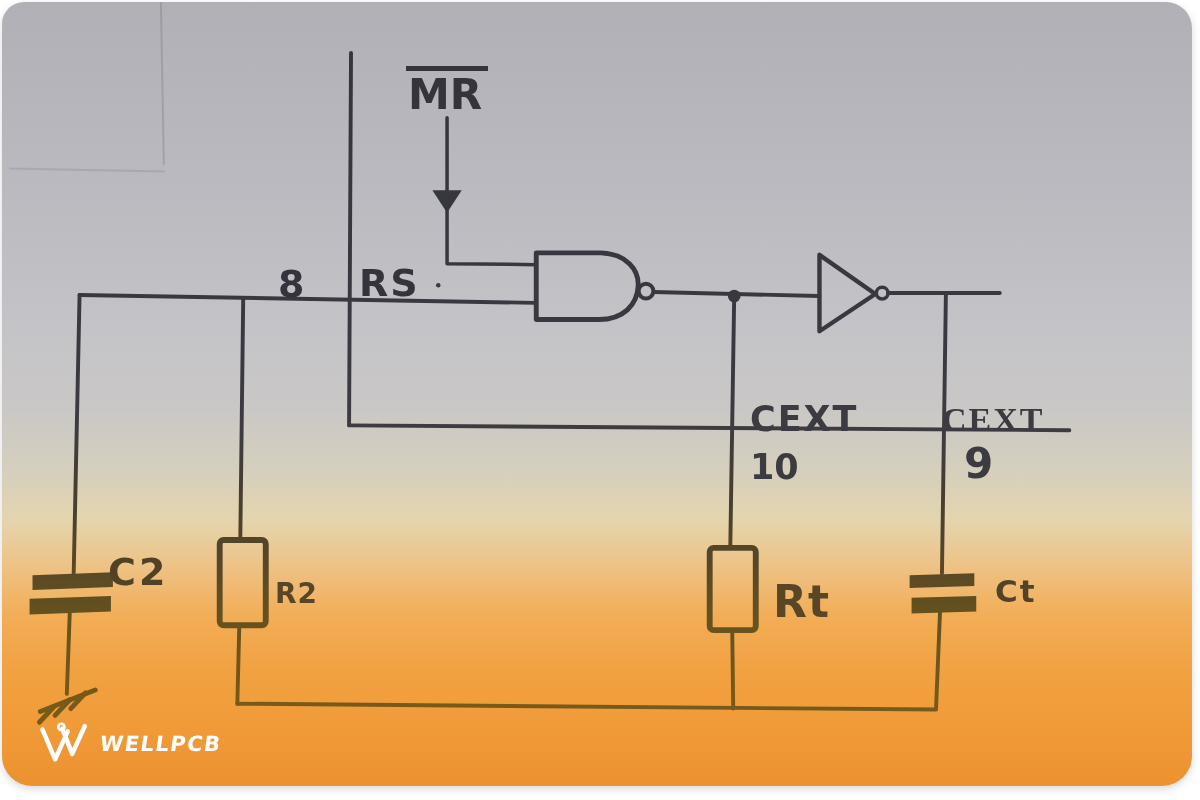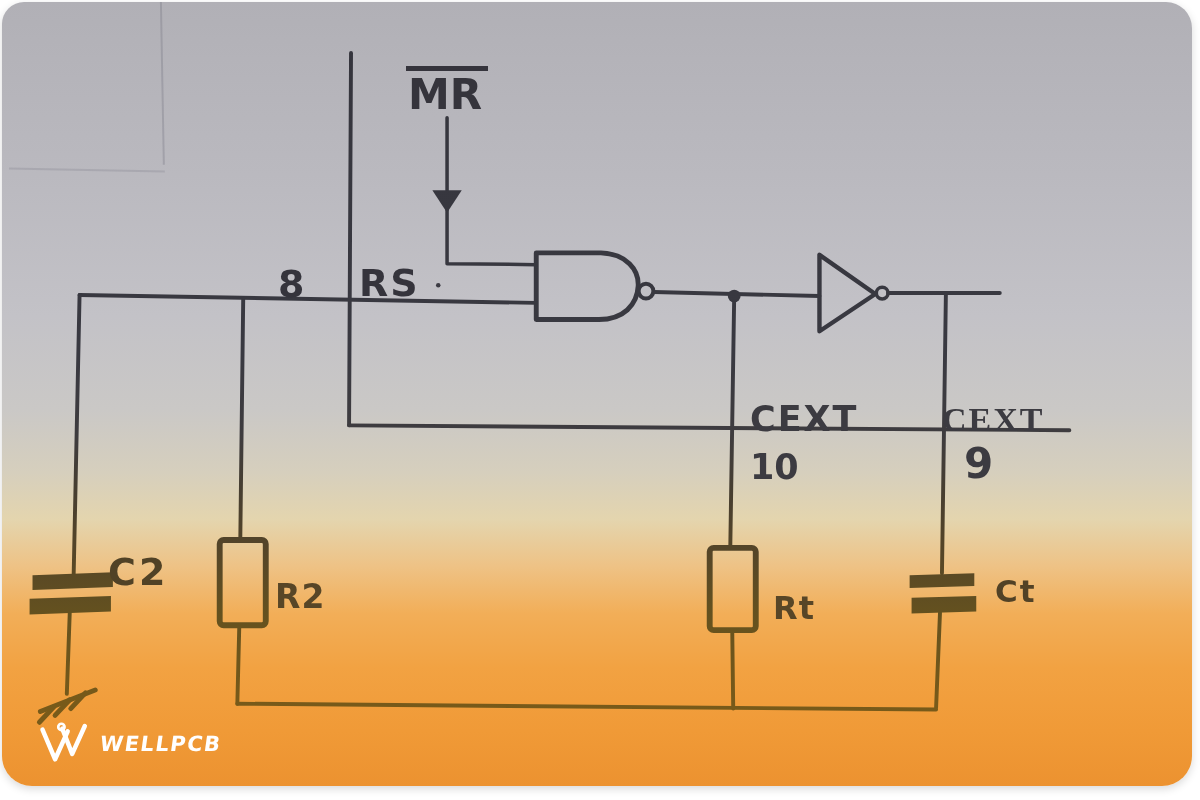--- a/index.html
+++ b/index.html
@@ -25,22 +25,22 @@
   .mr .overbar{display:inline-block;border-top:5px solid currentColor;padding:3px 6px 0 2px;}
   .mr-note{left:497px;top:76px;font-size:31px;letter-spacing:2px;}
   .ic-title{left:860px;top:150px;font-size:42px;letter-spacing:4px;}
   .pin11{left:276px;top:263px;font-size:38px;}
   .rs{left:357px;top:262px;font-size:38px;letter-spacing:2px;}
   .rext{left:748px;top:400px;font-size:35px;letter-spacing:2px;color:#3c3b41;}
   .pin10{left:748px;top:448px;font-size:35px;color:#3c3b41;}
   .cext{left:940px;top:401px;font-size:34px;letter-spacing:2px;color:#3c3b41;font-family:Liberation Serif, serif;}
   .pin9{left:962px;top:441px;font-size:42px;color:#3c3b41;}
   .c2{left:106px;top:551px;font-size:38px;letter-spacing:3px;color:#514226;}
-  .r2{left:273px;top:578px;font-size:33px;letter-spacing:1px;color:#584627;}
-  .rt{left:771px;top:590px;font-size:32px;letter-spacing:1px;color:#584627;}
+  .r2{left:273px;top:578px;font-size:28px;letter-spacing:1px;color:#584627;}
+  .rt{left:771px;top:578px;font-size:44px;letter-spacing:1px;color:#584627;}
   .ct{left:993px;top:574px;font-size:31px;letter-spacing:2px;color:#524226;}
   .watermark{
     position:absolute;left:36px;top:719px;display:flex;align-items:center;gap:8px;
     color:#ffffff;
   }
   .watermark .brand-text{
     font-size:21px;font-weight:800;letter-spacing:1.5px;
     transform:skewX(-8deg);color:#ffffff;
   }
 </style>

